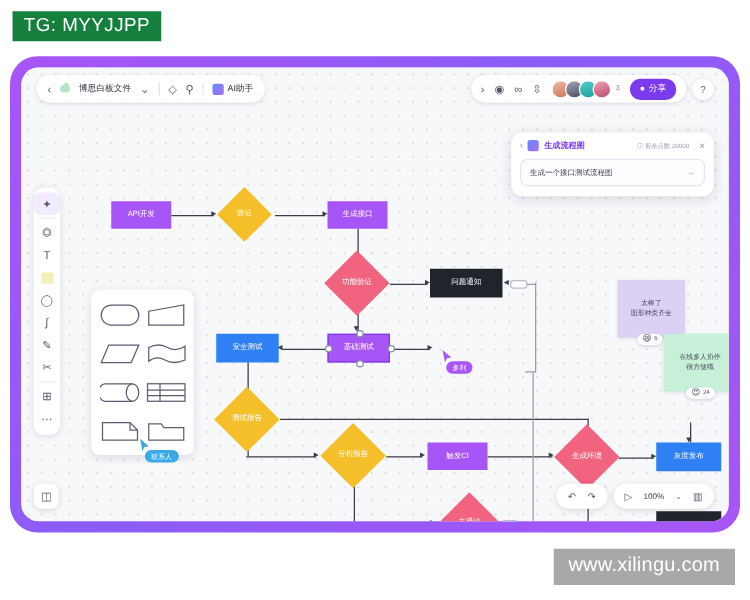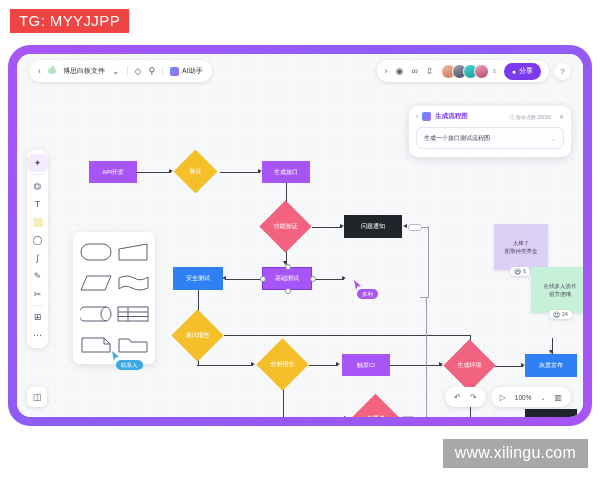--- a/index.html
+++ b/index.html
@@ -5,21 +5,21 @@
   html,body{margin:0;padding:0;}
   body{
     width:600px;height:480px;overflow:hidden;
     background:#ffffff;
     font-family:"Liberation Sans","DejaVu Sans",sans-serif;
     position:relative;
   }
   
   #tg-tag{
     position:absolute;left:10px;top:9px;
-    background:#ef4444;color:#ffffff;
+    background:#15803d;color:#ffffff;
     font-size:15px;letter-spacing:.4px;
     padding:3px 9px 4px 9px;
     z-index:50;
   }
   
   #watermark{
     position:absolute;right:12px;bottom:12px;
     background:#a8a8a8;color:#ffffff;
     font-size:16px;padding:5px 12px 6px 12px;
     z-index:50;letter-spacing:.2px;

